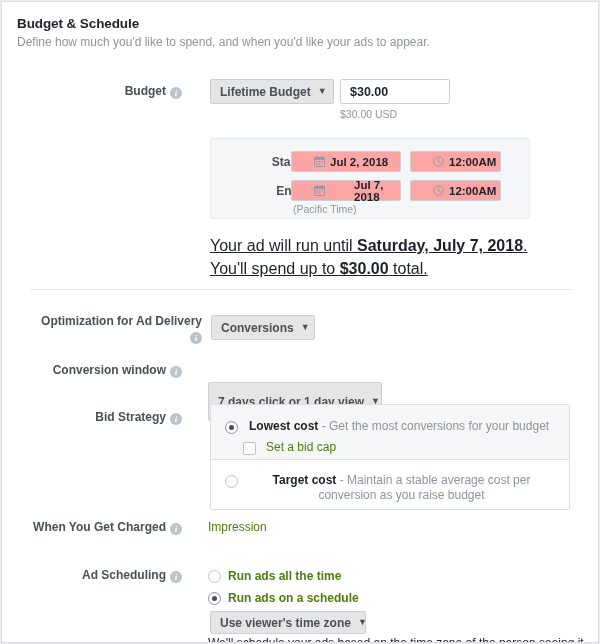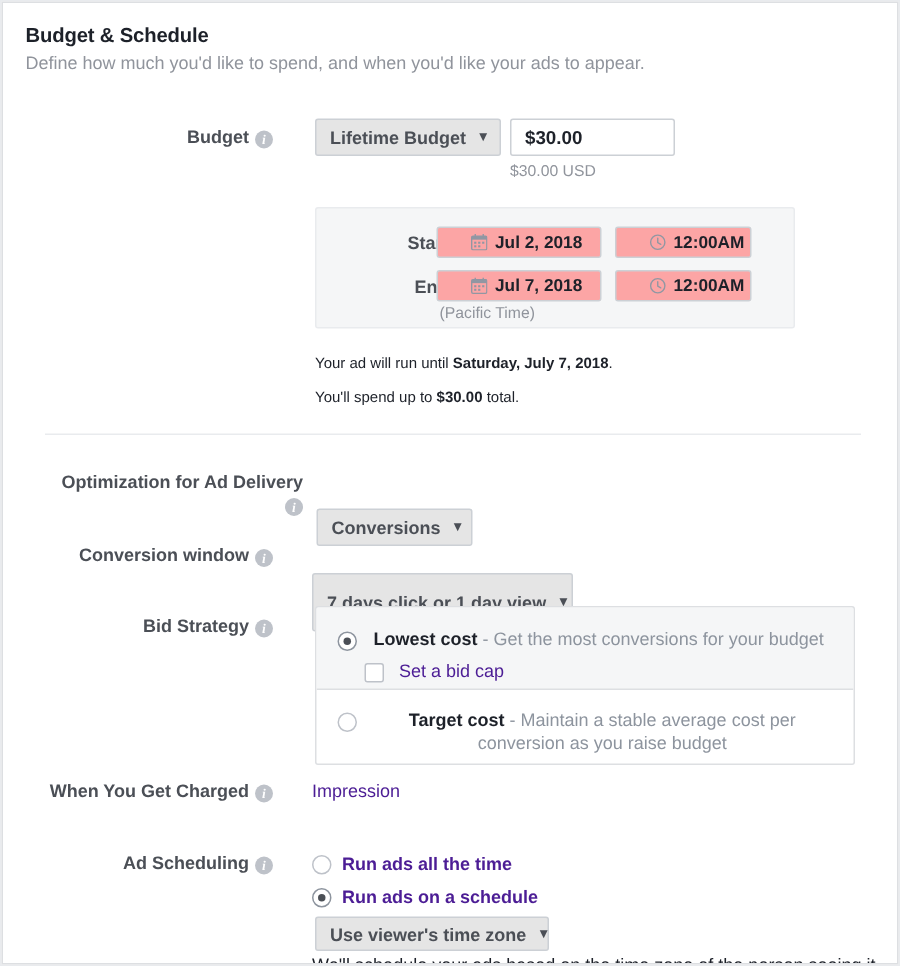--- a/index.html
+++ b/index.html
@@ -117,22 +117,23 @@
     border-radius: 2px;
     height: 21px;
     display: flex; align-items: center;
     font-size: 11.5px; font-weight: bold; color: #1d2129;
     padding-left: 22px;
   }
   .ico { margin-right: 5px; display: flex; align-items: center; flex: none; }
 
   .run-line {
     position: absolute;
-    font-size: 10px; color: #1d2129;
-    white-space: nowrap;
+    font-size: 16px; color: #1d2129;
+    white-space: nowrap;
+    text-decoration: underline;
   }
   .run-line b { font-weight: bold; }
 
   
   .divider {
     position: absolute;
     left: 28px; top: 287px; width: 544px; height: 1px;
     background: #e9ebee;
   }
 
@@ -177,21 +178,21 @@
     background: #ffffff;
   }
   .opt-txt {
     position: absolute;
     font-size: 12px; color: #8d949e;
     line-height: 15px;
   }
   .opt-txt b { color: #1d2129; font-weight: bold; }
   .plain-txt {
     position: absolute;
-    font-size: 12px; color: #4c1d95;
+    font-size: 12px; color: #4d7c0f;
     line-height: 15px;
   }
   .bottom-note {
     position: absolute;
     font-size: 12px; color: #1d2129;
     white-space: nowrap;
   }
 </style>
 </head>
 <body>
@@ -239,21 +240,21 @@
       <span class="ico">
         <svg width="11" height="11" viewBox="0 0 12 12">
             <circle cx="6" cy="6" r="5.2" fill="none" stroke="#9197a3" stroke-width="1"></circle>
             <path d="M6 3.1 V6.2 L8.2 7.5" fill="none" stroke="#9197a3" stroke-width="1" stroke-linecap="round"></path>
           </svg>
       </span>
       <span>12:00AM</span>
     </div>
 
     <div class="sched-row-lbl" style="left:28px; top:45px;">End</div>
-    <div class="field-date" style="left:80px; top:41px; width:110px;">
+    <div class="field-date" style="left:80px; top:41px; width:110px;gap:24px;">
       <span class="ico">
         <svg width="11" height="11" viewBox="0 0 12 12">
             <rect x="0.5" y="1.5" width="11" height="10" rx="1" fill="none" stroke="#9197a3" stroke-width="1"></rect>
             <rect x="0.5" y="1.5" width="11" height="2.6" fill="#9197a3"></rect>
             <rect x="2.6" y="0" width="1" height="2.4" fill="#9197a3"></rect>
             <rect x="8.4" y="0" width="1" height="2.4" fill="#9197a3"></rect>
             <rect x="2.3" y="5.6" width="1.6" height="1.5" fill="#9197a3"></rect>
             <rect x="5.2" y="5.6" width="1.6" height="1.5" fill="#9197a3"></rect>
             <rect x="8.1" y="5.6" width="1.6" height="1.5" fill="#9197a3"></rect>
             <rect x="2.3" y="8.2" width="1.6" height="1.5" fill="#9197a3"></rect>
@@ -281,21 +282,21 @@
   <div class="run-line" style="left:208px; top:258px;">
     <span>You'll spend up to </span><b>$30.00</b><span> total.</span>
   </div>
 
   <div class="divider"></div>
 
   <div class="lbl-wrap" style="left:20px; top:312px; width:180px;">
     <span>Optimization for Ad Delivery</span><br>
     <span class="info">i</span>
   </div>
-  <div class="btn-select" style="left:209px; top:313px; width:104px; height:25px;margin-top:24px;">
+  <div class="btn-select" style="left:209px; top:313px; width:104px; height:25px;">
     <span>Conversions</span>
     <span class="caret">▼</span>
   </div>
 
   <div class="lbl" style="left:40px; top:361px; width:140px;">
     <span>Conversion window</span><span class="info">i</span>
   </div>
   <div class="btn-select" style="left:206px; top:380px; width:174px; height:39px;text-decoration:underline;">
     <span>7 days click or 1 day view</span>
     <span class="caret">▼</span>

